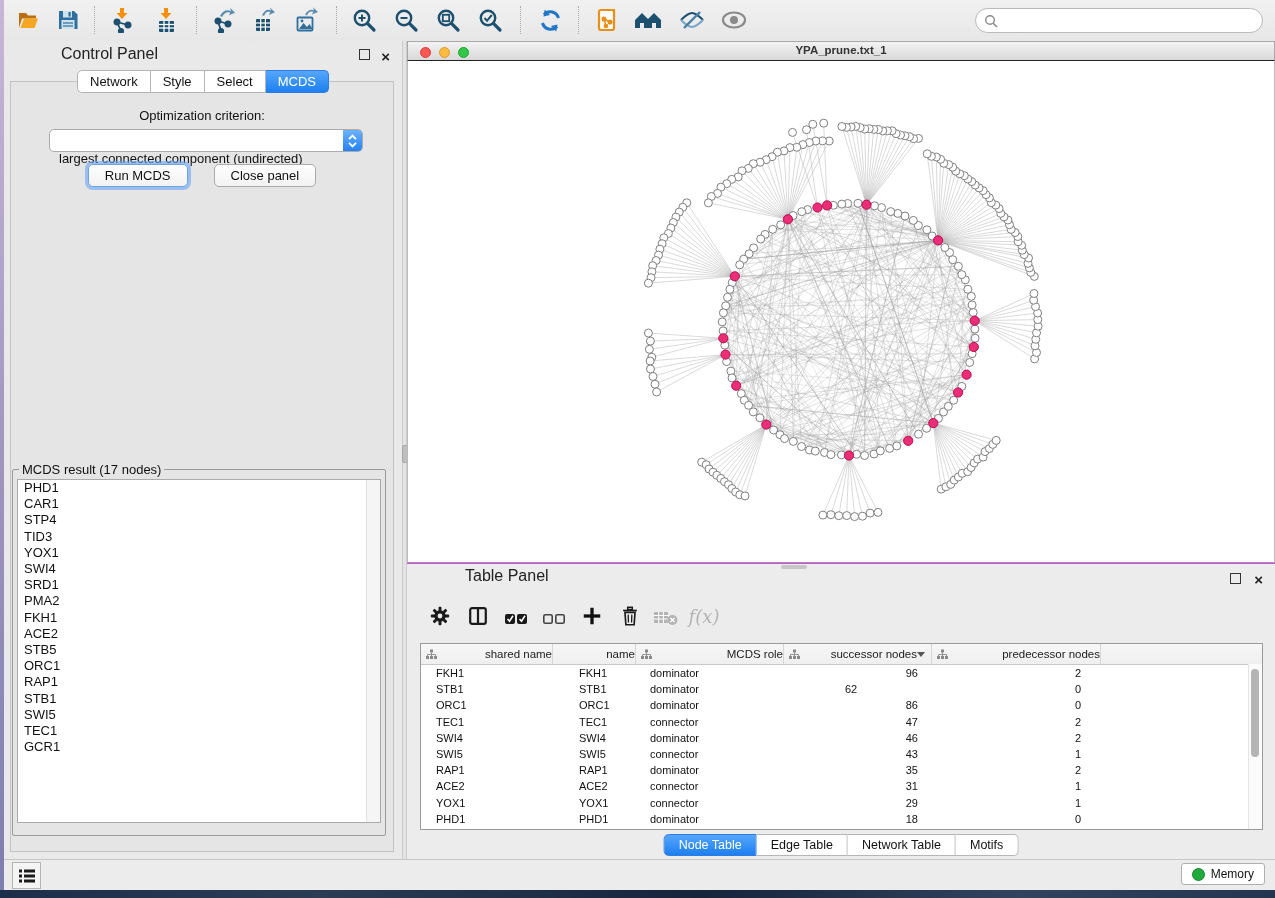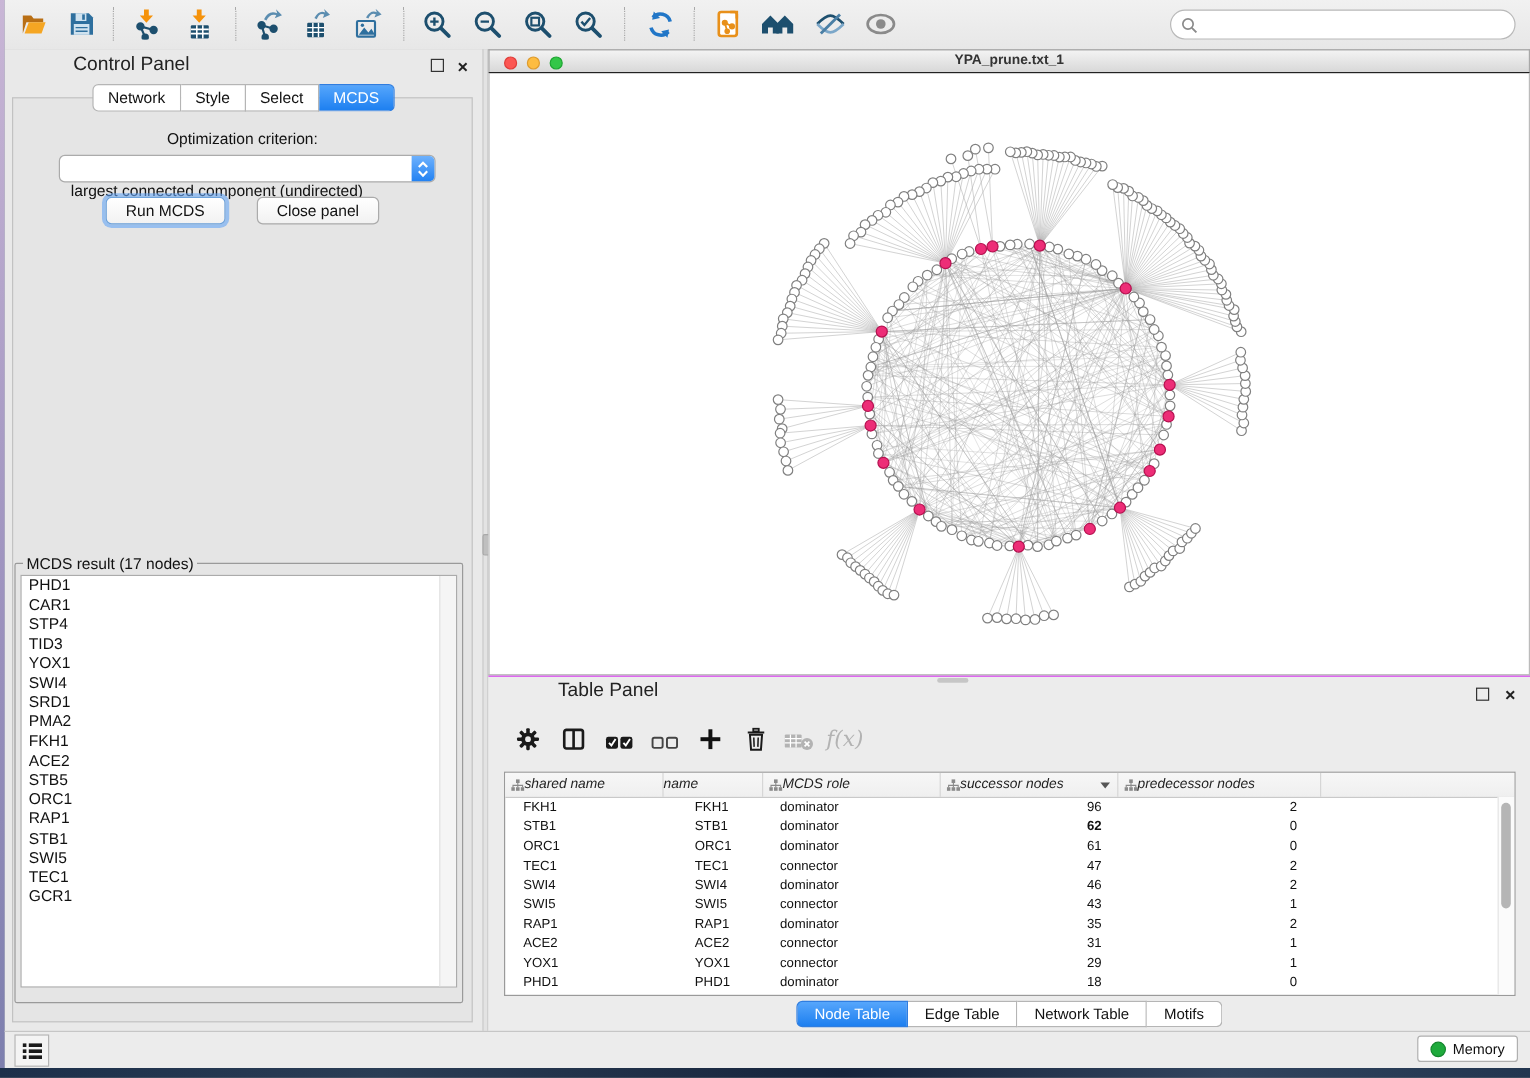--- a/index.html
+++ b/index.html
@@ -72,21 +72,21 @@
   
   .table-panel{position:absolute;left:0;right:0;top:522px;bottom:0;background:#ececec;border-top:1px solid #d946ef;box-sizing:border-box;}
   .h-handle{position:absolute;top:1px;left:374px;width:26px;height:4px;background:#c6c6c6;border-radius:2px;cursor:row-resize;}
   .tp-header{position:relative;height:24px;line-height:24px;padding-left:10px;}
   .tp-toolbar{position:absolute;left:0;right:0;top:24px;height:50px;}
   .ttbtn{position:absolute;top:9px;width:30px;height:30px;display:flex;align-items:flex-end;justify-content:center;cursor:pointer;}
   .fx-label{font-family:"DejaVu Serif",serif;font-style:italic;font-size:18px;color:#b3b3b3;}
   .tbl-wrap{position:absolute;left:13px;top:79px;width:843px;height:187px;background:#fff;border:1px solid #9a9a9a;box-sizing:border-box;overflow:hidden;}
   .tbl-header{display:flex;height:20px;background:linear-gradient(#f7f7f7,#efefef);border-bottom:1px solid #c9c9c9;}
   .th{display:flex;align-items:center;border-right:1px solid #d6d6d6;font-size:11.5px;color:#222;box-sizing:border-box;cursor:pointer;position:relative;}
-  .th .lbl{flex:1;text-align:left;font-style:italic;}
+  .th .lbl{flex:1;text-align:right;}
   .th .colicon{margin-left:5px;}
   .sort-caret{width:0;height:0;border-left:4px solid transparent;border-right:4px solid transparent;border-top:5px solid #555;margin-right:6px;}
   .tr{display:flex;height:16.2px;align-items:center;cursor:default;}
   .td{font-size:11px;color:#111;box-sizing:border-box;white-space:nowrap;overflow:hidden;}
   .tbl-scroll{position:absolute;right:0;top:20px;bottom:0;width:13px;background:#fbfbfb;border-left:1px solid #e4e4e4;}
   .tbl-thumb{position:absolute;left:2px;top:5px;width:8px;height:88px;background:#b5b5b5;border-radius:4px;}
   .bottom-tabs{position:absolute;top:270px;left:50%;transform:translateX(-50%);}
   .bottom-tabs .seg-tab{font-size:12.5px;padding:3px 14px;}
 
   
@@ -1178,28 +1178,28 @@
                 <div class="td" style="width: 132px; padding-left: 15px;">FKH1</div>
                 <div class="td" style="width: 83px; padding-left: 26px;">FKH1</div>
                 <div class="td" style="width: 148px; padding-left: 14px;">dominator</div>
                 <div class="td" style="width: 148px; text-align: right; padding-right: 14px;">96</div>
                 <div class="td" style="width: 169px; text-align: right; padding-right: 20px;">2</div>
               </div>
               <div class="tr">
                 <div class="td" style="width: 132px; padding-left: 15px;">STB1</div>
                 <div class="td" style="width: 83px; padding-left: 26px;">STB1</div>
                 <div class="td" style="width: 148px; padding-left: 14px;">dominator</div>
-                <div class="td" style="width: 148px; text-align: right; padding-right: 14px; font-weight: bold;">62</div>
+                <div class="td" style="width: 148px; text-align: center; padding-right: 14px;">62</div>
                 <div class="td" style="width: 169px; text-align: right; padding-right: 20px;">0</div>
               </div>
               <div class="tr">
                 <div class="td" style="width: 132px; padding-left: 15px;">ORC1</div>
                 <div class="td" style="width: 83px; padding-left: 26px;">ORC1</div>
                 <div class="td" style="width: 148px; padding-left: 14px;">dominator</div>
-                <div class="td" style="width: 148px; text-align: right; padding-right: 14px;">61</div>
+                <div class="td" style="width: 148px; text-align: right; padding-right: 14px;">86</div>
                 <div class="td" style="width: 169px; text-align: right; padding-right: 20px;">0</div>
               </div>
               <div class="tr">
                 <div class="td" style="width: 132px; padding-left: 15px;">TEC1</div>
                 <div class="td" style="width: 83px; padding-left: 26px;">TEC1</div>
                 <div class="td" style="width: 148px; padding-left: 14px;">connector</div>
                 <div class="td" style="width: 148px; text-align: right; padding-right: 14px;">47</div>
                 <div class="td" style="width: 169px; text-align: right; padding-right: 20px;">2</div>
               </div>
               <div class="tr">

